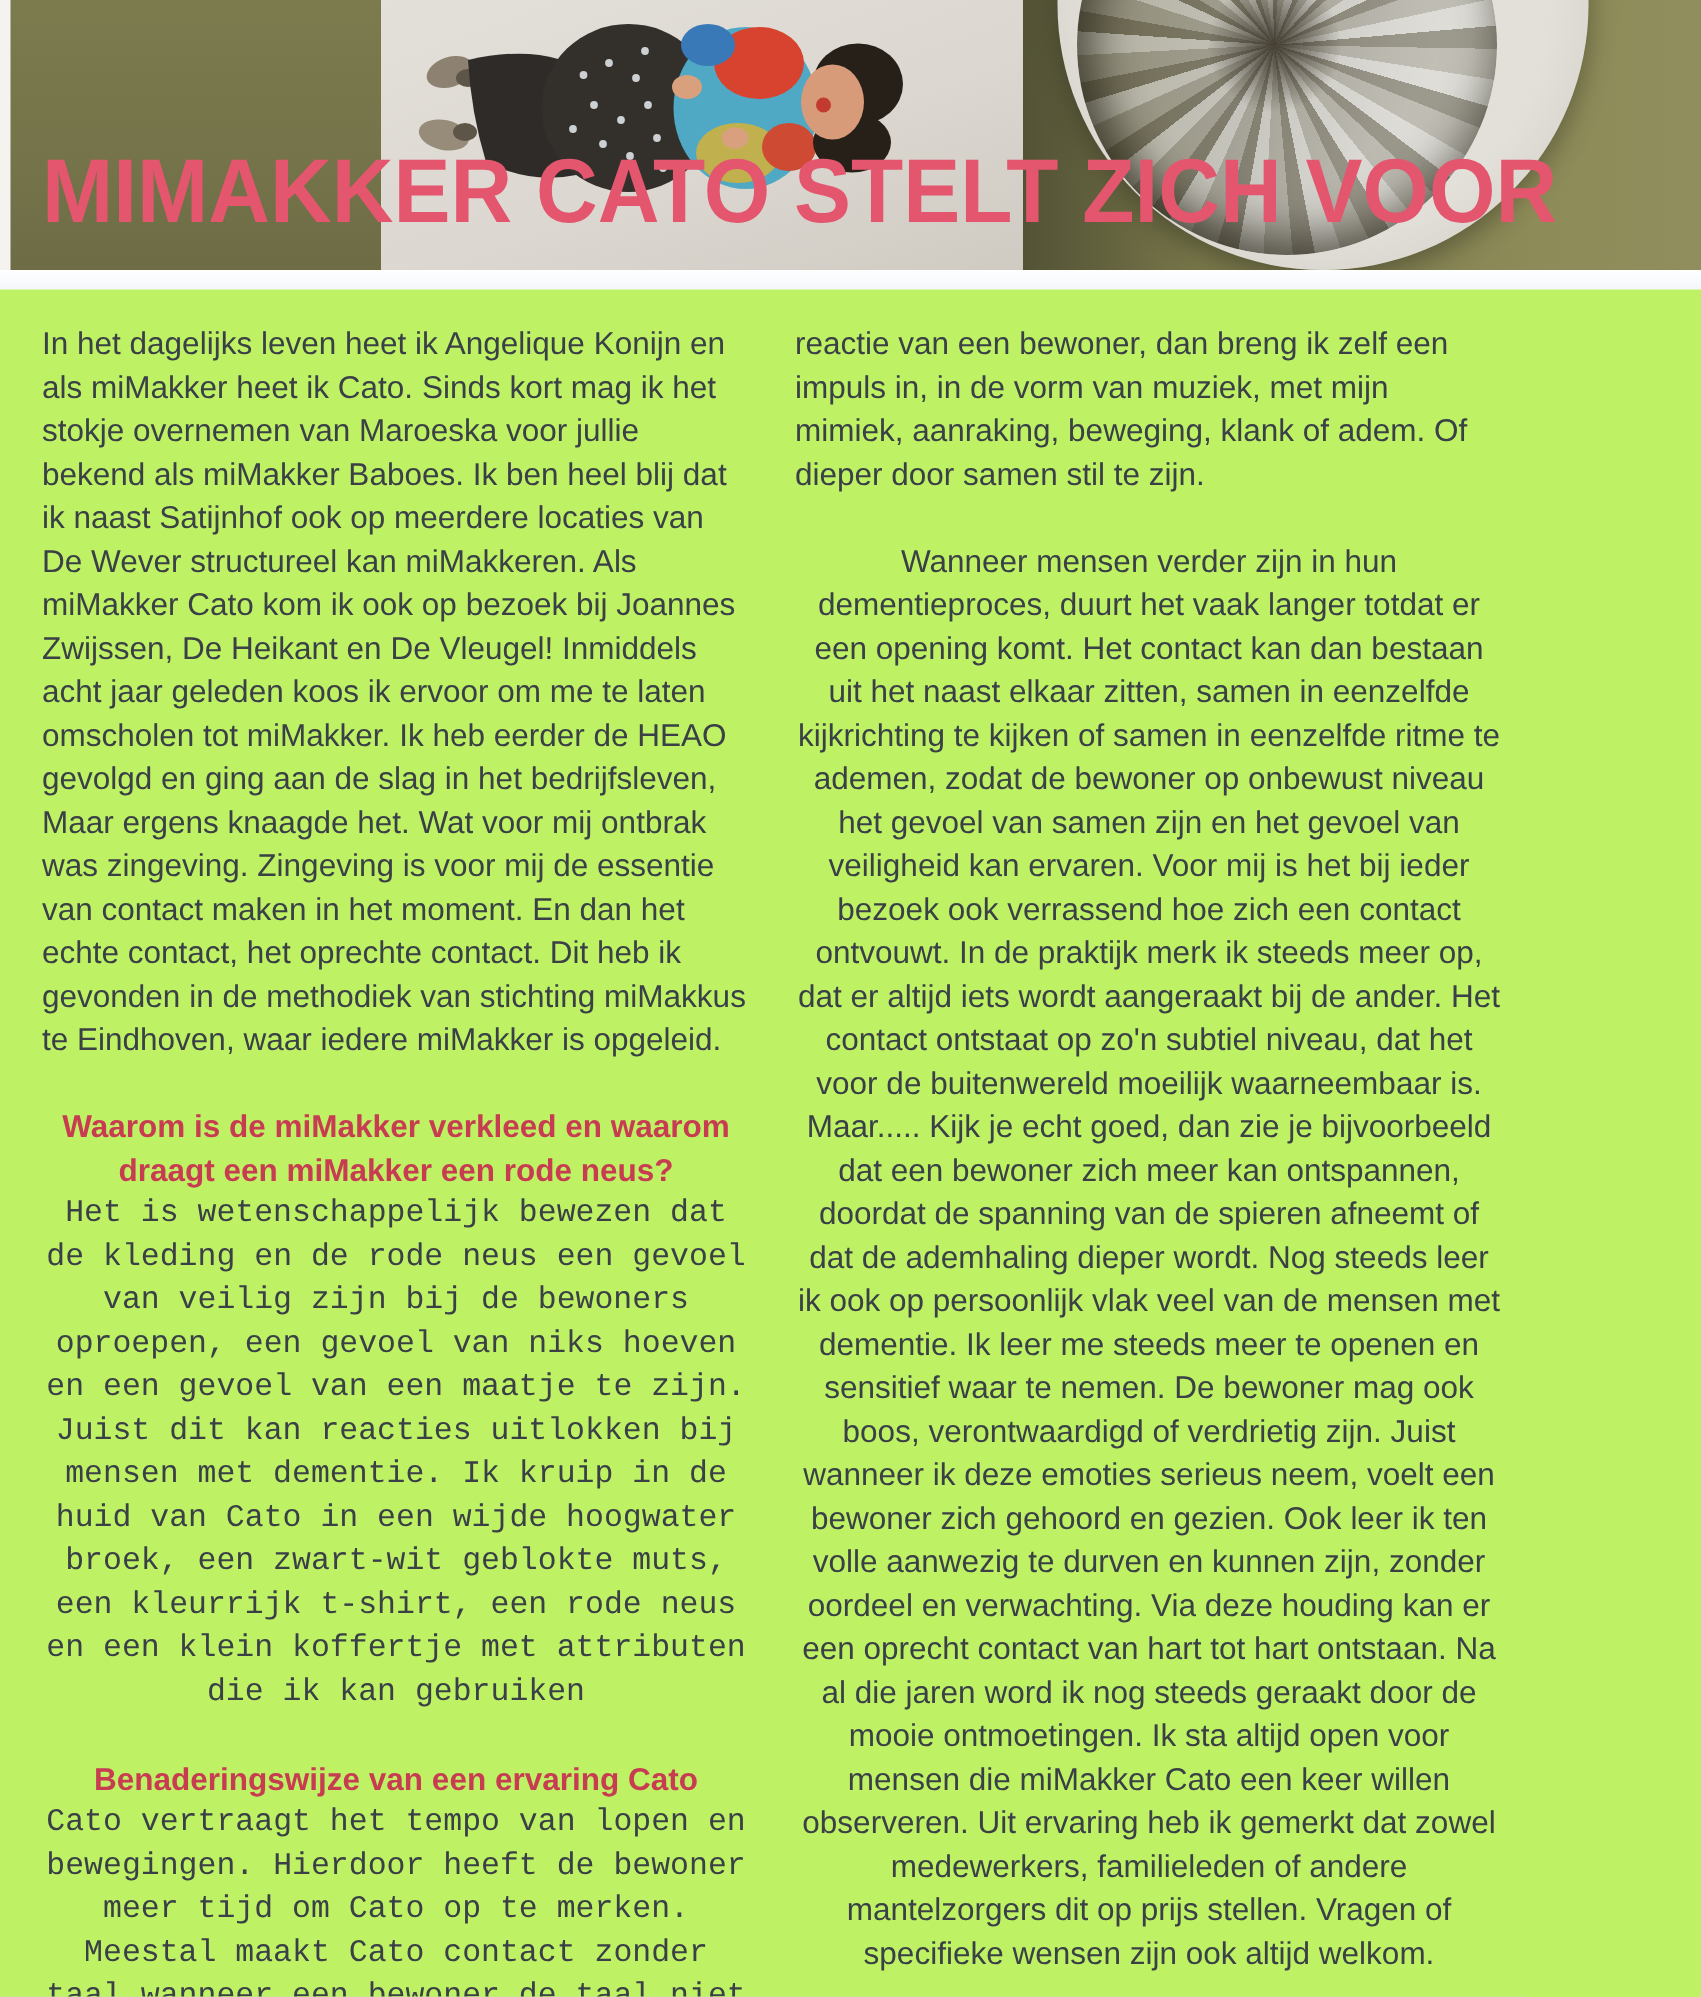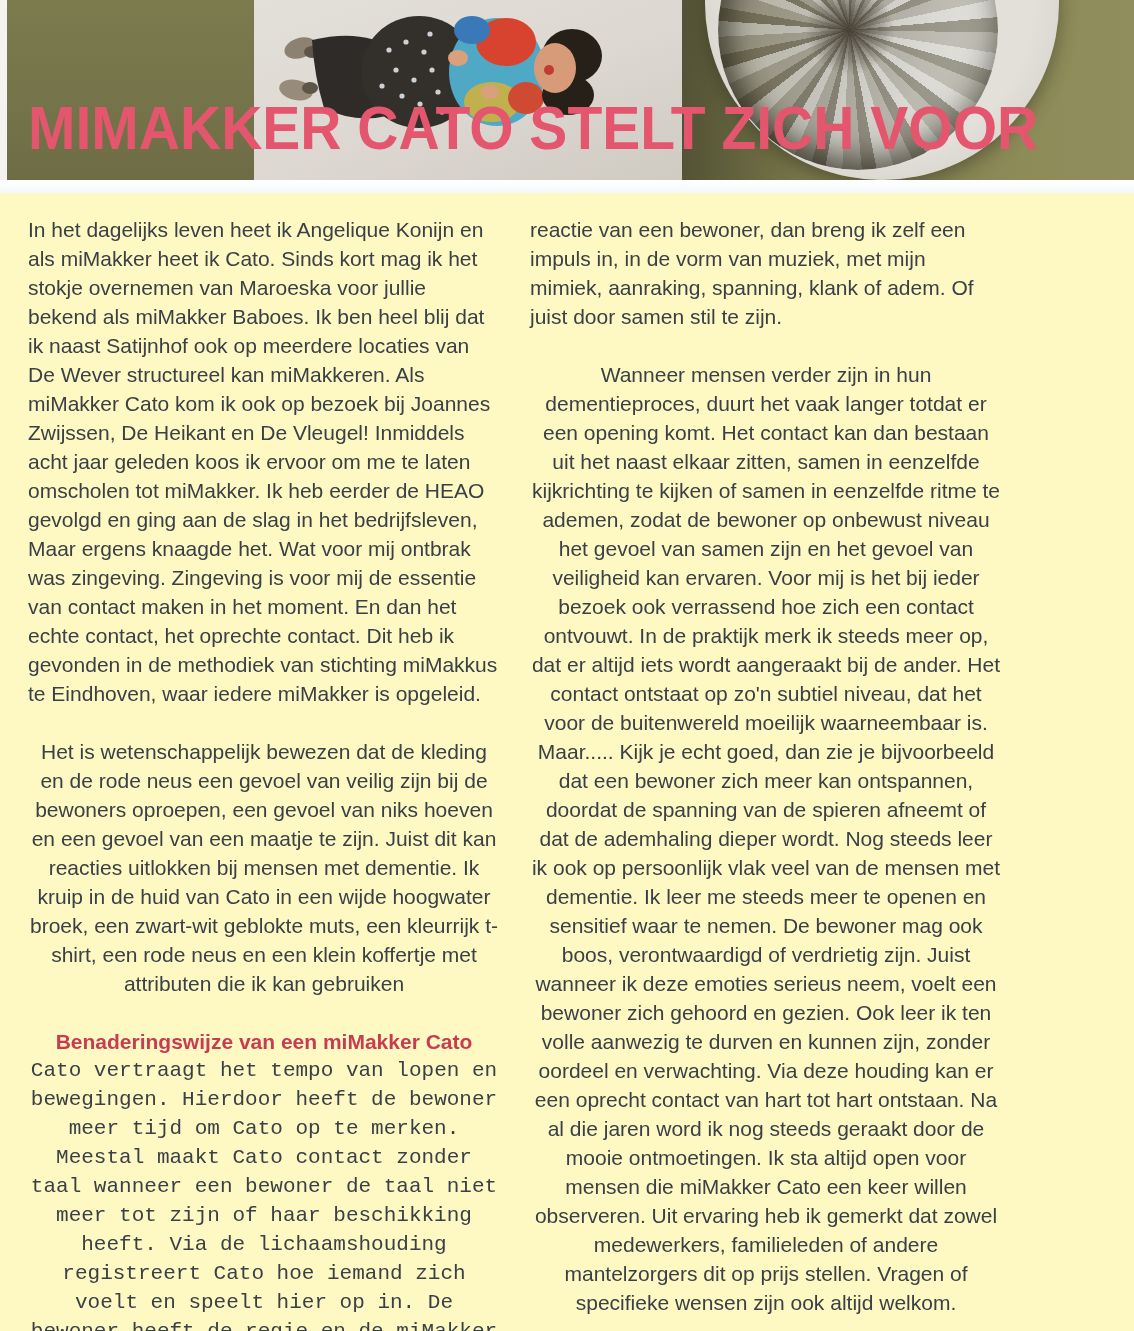--- a/index.html
+++ b/index.html
@@ -1,21 +1,21 @@
 <!DOCTYPE html>
 <html><head>
 <meta charset="utf-8">
 <style>
   html,body{margin:0;padding:0;}
   body{background:#cfd6dc;font-family:"Liberation Sans", sans-serif;}
   .page{
     position:relative;
     width:1134px;height:1331px;
     margin:0 auto;
-    background:#fef9c3;
+    background:#bef264;
     overflow:hidden;
   }
   
   .hero{
     position:absolute;left:0;top:0;width:1134px;height:180px;
     background:#f4f3f0;
     overflow:hidden;
   }
   .wall-left{
     position:absolute;left:7px;top:0;width:247px;height:180px;
@@ -145,25 +145,26 @@
     <div class="knob-dome"></div>
 
     <h1 class="headline">MIMAKKER CATO STELT ZICH VOOR</h1>
   </div>
 
   <div class="hero-bottom-strip"></div>
 
   <div class="content">
     <div class="column column-left">
         <p class="block paragraph">In het dagelijks leven heet ik Angelique Konijn en als miMakker heet ik Cato. Sinds kort mag ik het stokje overnemen van Maroeska voor jullie bekend als miMakker Baboes. Ik ben heel blij dat ik naast Satijnhof ook op meerdere locaties van De Wever structureel kan miMakkeren. Als miMakker Cato kom ik ook op bezoek bij Joannes Zwijssen, De Heikant en De Vleugel! Inmiddels acht jaar geleden koos ik ervoor om me te laten omscholen tot miMakker. Ik heb eerder de HEAO gevolgd en ging aan de slag in het bedrijfsleven, Maar ergens knaagde het. Wat voor mij ontbrak was zingeving. Zingeving is voor mij de essentie van contact maken in het moment. En dan het echte contact, het oprechte contact. Dit heb ik gevonden in de methodiek van stichting miMakkus te Eindhoven, waar iedere miMakker is opgeleid.</p>
+        <p class="block heading">Waarom is de miMakker verkleed en waarom draagt een miMakker een rode neus?</p>
         <p class="block paragraph">Het is wetenschappelijk bewezen dat de kleding en de rode neus een gevoel van veilig zijn bij de bewoners oproepen, een gevoel van niks hoeven en een gevoel van een maatje te zijn. Juist dit kan reacties uitlokken bij mensen met dementie. Ik kruip in de huid van Cato in een wijde hoogwater broek, een zwart-wit geblokte muts, een kleurrijk t-shirt, een rode neus en een klein koffertje met attributen die ik kan gebruiken</p>
-        <p class="block heading">Benaderingswijze van een miMakker Cato</p>
+        <p class="block heading">Benaderingswijze van een ervaring Cato</p>
         <p class="block paragraph">Cato vertraagt het tempo van lopen en bewegingen. Hierdoor heeft de bewoner meer tijd om Cato op te merken. Meestal maakt Cato contact zonder taal wanneer een bewoner de taal niet meer tot zijn of haar beschikking heeft. Via de lichaamshouding registreert Cato hoe iemand zich voelt en speelt hier op in. De bewoner heeft de regie en de miMakker volgt vanuit rust en respect. Cato kijkt eerst of een bewoner zelf een impuls geeft waar Cato op kan reageren. Het contact kan heel subtiel zijn, maar ook uitbundig. Dit is puur afhankelijk van de stemming van de bewoner. Komt er geen</p>
       </div>
     <div class="column column-right">
-        <p class="block paragraph">reactie van een bewoner, dan breng ik zelf een impuls in, in de vorm van muziek, met mijn mimiek, aanraking, spanning, klank of adem. Of juist door samen stil te zijn.</p>
+        <p class="block paragraph">reactie van een bewoner, dan breng ik zelf een impuls in, in de vorm van muziek, met mijn mimiek, aanraking, beweging, klank of adem. Of dieper door samen stil te zijn.</p>
         <p class="block paragraph">Wanneer mensen verder zijn in hun dementieproces, duurt het vaak langer totdat er een opening komt. Het contact kan dan bestaan uit het naast elkaar zitten, samen in eenzelfde kijkrichting te kijken of samen in eenzelfde ritme te ademen, zodat de bewoner op onbewust niveau het gevoel van samen zijn en het gevoel van veiligheid kan ervaren. Voor mij is het bij ieder bezoek ook verrassend hoe zich een contact ontvouwt. In de praktijk merk ik steeds meer op, dat er altijd iets wordt aangeraakt bij de ander. Het contact ontstaat op zo'n subtiel niveau, dat het voor de buitenwereld moeilijk waarneembaar is. Maar..... Kijk je echt goed, dan zie je bijvoorbeeld dat een bewoner zich meer kan ontspannen, doordat de spanning van de spieren afneemt of dat de ademhaling dieper wordt. Nog steeds leer ik ook op persoonlijk vlak veel van de mensen met dementie. Ik leer me steeds meer te openen en sensitief waar te nemen. De bewoner mag ook boos, verontwaardigd of verdrietig zijn. Juist wanneer ik deze emoties serieus neem, voelt een bewoner zich gehoord en gezien. Ook leer ik ten volle aanwezig te durven en kunnen zijn, zonder oordeel en verwachting. Via deze houding kan er een oprecht contact van hart tot hart ontstaan. Na al die jaren word ik nog steeds geraakt door de mooie ontmoetingen. Ik sta altijd open voor mensen die miMakker Cato een keer willen observeren. Uit ervaring heb ik gemerkt dat zowel medewerkers, familieleden of andere mantelzorgers dit op prijs stellen. Vragen of specifieke wensen zijn ook altijd welkom.</p>
         <p class="block paragraph">Sinds informatie kunt u ook lezen op mijn website www.mimakkercato.nl</p>
         <p class="block paragraph">Tot een volgende ontmoeting!</p>
       </div>
   </div>
 
 </div>
 
 </body></html>

